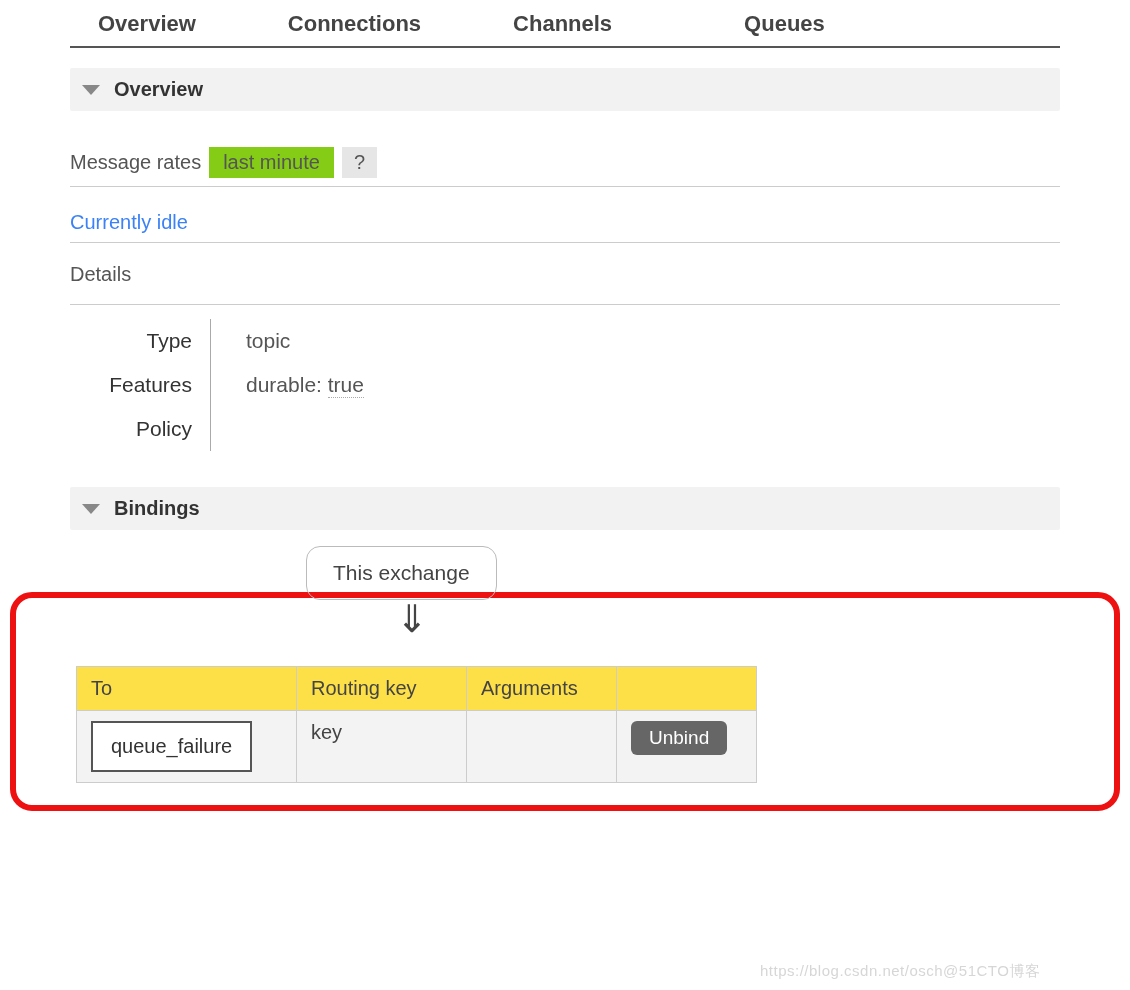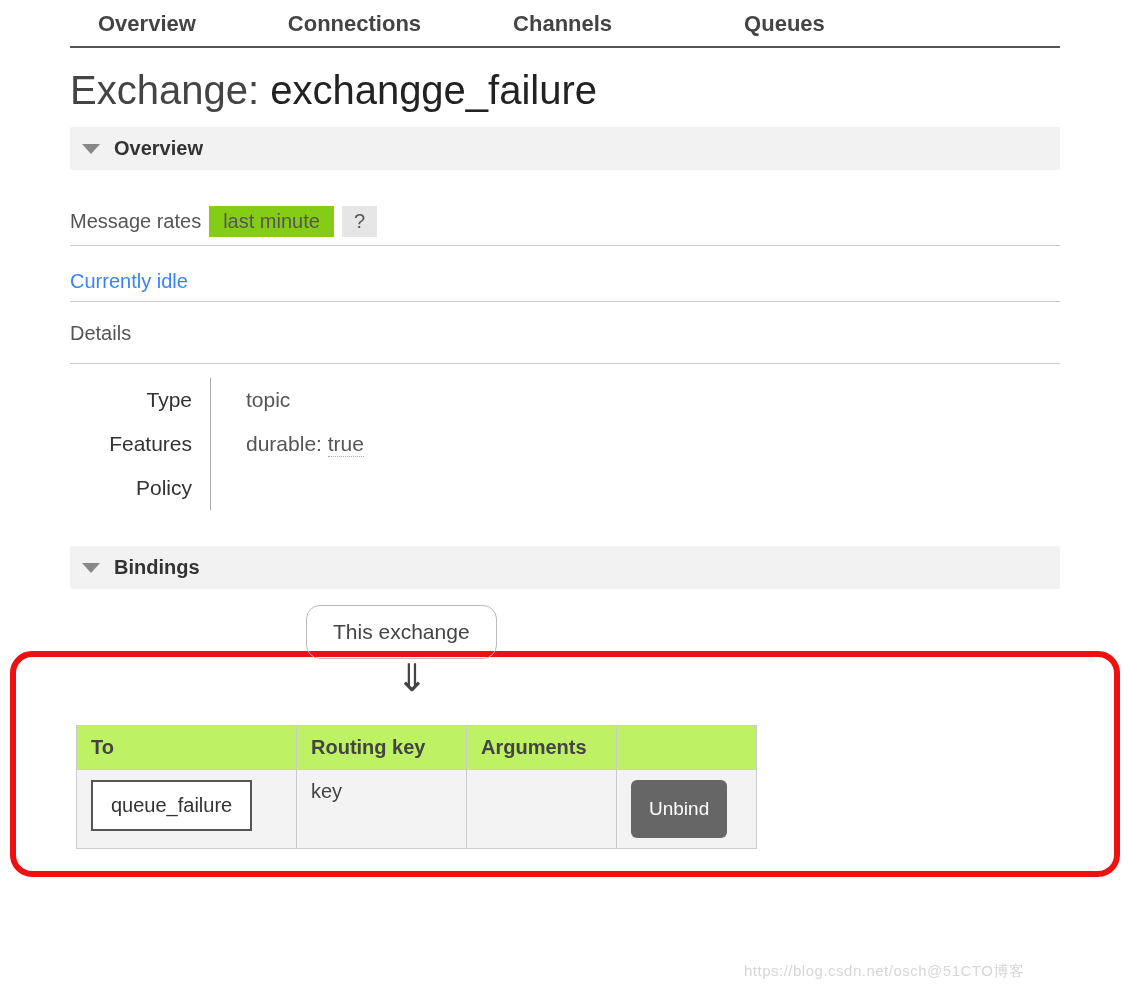--- a/index.html
+++ b/index.html
@@ -179,75 +179,72 @@
     margin-left: 44px;
   }
   table.bindings th, table.bindings td {
     border: 1px solid #ccc;
     padding: 10px 14px;
     font-size: 20px;
     text-align: left;
     vertical-align: top;
     color: #444;
   }
-  table.bindings th { font-weight: bold; background: #bef264; }
+  table.bindings th { font-weight: normal; background: #fde047; }
   table.bindings td { background: #f3f3f3; }
   .col-to { width: 220px; }
   .col-rk { width: 170px; }
   .col-arg { width: 150px; }
   .col-act { width: 140px; }
 
   .queue-box {
     display: inline-block;
     border: 2px solid #555;
     padding: 12px 18px;
     font-size: 20px;
     color: #333;
     background: #fff;
   }
 
   .unbind-btn {
     display: inline-block;
     background: #666;
     color: #fff;
     border-radius: 6px;
-    padding: 18px 18px;
+    padding: 6px 18px;
     font-size: 19px;
     cursor: pointer;
     border: none;
   }
 
   .watermark {
     position: absolute;
     color: #bbb;
     font-size: 15px;
-    left: 744px;
+    left: 760px;
     top: 962px;
     letter-spacing: 0.5px;
     opacity: 0.6;
   }
 </style>
 </head>
 <body>
 
 <div class="page">
 
   <div class="tabs">
     <div class="tab">Overview</div>
     <div class="tab-gap"></div>
     <div class="tab">Connections</div>
     <div class="tab-gap"></div>
     <div class="tab">Channels</div>
     <div class="tab-gap"></div>
     <div class="tab tab-last">Queues</div>
   </div>
 
-  <h1 class="title">
-    <span>Exchange: </span><span class="title-name">exchangge_failure</span>
-  </h1>
 
   <div class="section-bar">
     <span class="chev"></span>
     <span class="section-title">Overview</span>
   </div>
 
   <div class="content">
     <div class="rates-row">
       <span class="rates-label">Message rates</span>
       <span class="rates-select">last minute</span>

